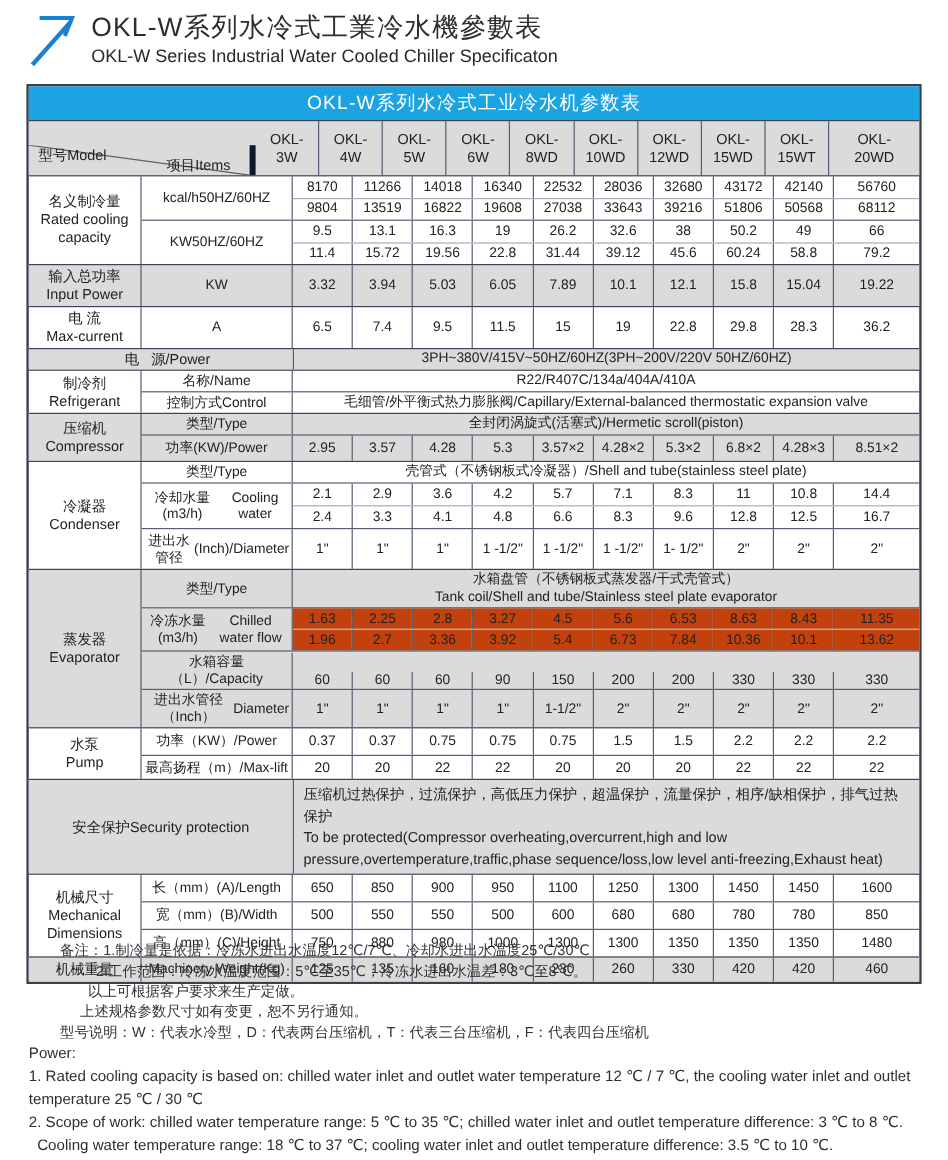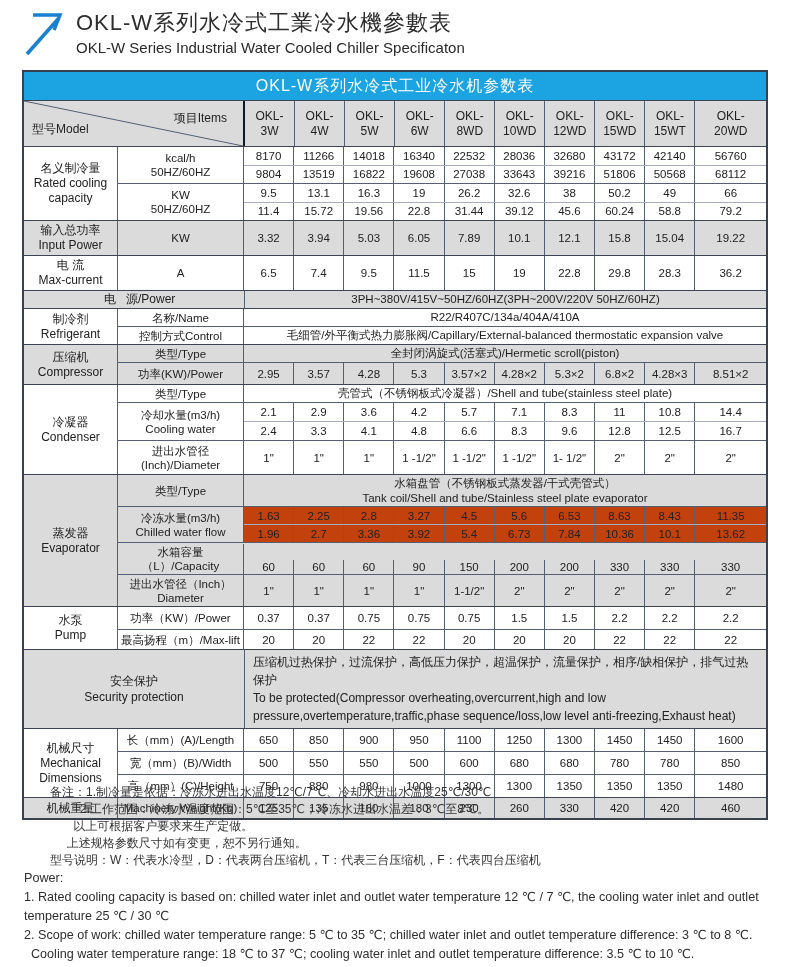--- a/index.html
+++ b/index.html
@@ -14,46 +14,46 @@
   .title-en{font-size:15px;color:#2a2a2a;line-height:20px;margin-top:2px;}
 
   
   .tablewrap{position:absolute;left:22px;top:70px;width:746px;border:2px solid #39404f;box-sizing:border-box;background:#fff;}
   .bluebar{height:28px;background:#1ba3e2;color:#ffffff;display:flex;align-items:center;justify-content:center;
            font-size:16px;letter-spacing:1px;}
   .sec{display:flex;border-top:1.5px solid #3c4455;box-sizing:border-box;}
   .sec.shaded{background:#dbdbdb;}
   .label-cell{width:94px;flex:none;display:flex;flex-direction:column;align-items:center;justify-content:center;
               border-right:1px solid #555f72;box-sizing:border-box;font-size:12px;line-height:15px;text-align:center;padding:2px 1px;}
-  .wide-label{width:221px;flex:none;display:flex;flex-direction:column;align-items:center;justify-content:center;
+  .wide-label{width:221px;flex:none;display:flex;flex-direction:row;align-items:center;justify-content:center;
               border-right:1px solid #555f72;box-sizing:border-box;font-size:12px;line-height:16px;text-align:center;}
   .split-label{width:221px;flex:none;display:flex;align-items:center;border-right:1px solid #555f72;box-sizing:border-box;font-size:12px;}
   .split-label .p1{width:94px;text-align:right;box-sizing:border-box;padding-right:2px;}
   .split-label .p2{padding-left:8px;text-align:left;}
   .rows{flex:1;display:flex;flex-direction:column;min-width:0;}
   .row{display:flex;flex:1;min-width:0;box-sizing:border-box;}
   .row + .row{border-top:1px solid #555f72;}
-  .item-cell{width:126px;flex:none;display:flex;flex-direction:column;align-items:center;justify-content:center;
+  .item-cell{width:126px;flex:none;display:flex;flex-direction:row;align-items:center;justify-content:center;
              border-right:1px solid #555f72;box-sizing:border-box;font-size:11.5px;line-height:14px;text-align:center;padding:1px 2px;}
   .cells{flex:1;display:flex;min-width:0;}
   .dcell{flex:1;display:flex;flex-direction:column;align-items:center;justify-content:center;font-size:11.5px;line-height:14px;
          box-sizing:border-box;min-width:0;text-align:center;}
   .dcell + .dcell{border-left:1px solid #555f72;}
   .dcell:last-child{flex:1.44;}
   .subwrap{flex:1;display:flex;flex-direction:column;min-width:0;}
   .subrow{flex:1;display:flex;min-width:0;}
   .subrow + .subrow{border-top:1px solid #a6adbc;}
   .sec.shaded .subrow .dcell{background:#c2410c;}
   .merged{flex:1;display:flex;flex-direction:column;align-items:center;justify-content:center;font-size:11.5px;line-height:15px;
           box-sizing:border-box;text-align:center;padding:1px 4px;}
   .merged.left{align-items:flex-start;text-align:left;font-size:12px;line-height:18px;padding:3px 6px 3px 8px;}
 
   
   .header-sec{display:flex;background:#dbdbdb;border-top:1px solid #3c4455;}
-  .corner{width:221px;flex:none;position:relative;border-right:2px solid #0f172a;box-sizing:border-box;font-size:12px;}
+  .corner{width:189px;flex:none;position:relative;border-right:5px solid #0f172a;box-sizing:border-box;font-size:12px;margin-top:20px;}
   .corner svg{position:absolute;inset:0;width:100%;height:100%;}
   .corner .m{position:absolute;left:8px;bottom:8px;}
   .corner .i{position:absolute;right:16px;top:9px;}
   .hcells{flex:1;display:flex;min-width:0;}
   .hcells .dcell{font-size:12px;line-height:15px;}
 
   
   .notes{position:absolute;left:24px;top:784px;width:748px;}
   .note-zh{font-size:12px;line-height:17px;color:#333;white-space:pre-wrap;padding-left:26px;}
   .note-en{font-size:12.6px;line-height:19px;color:#2e2e2e;white-space:pre-wrap;}

